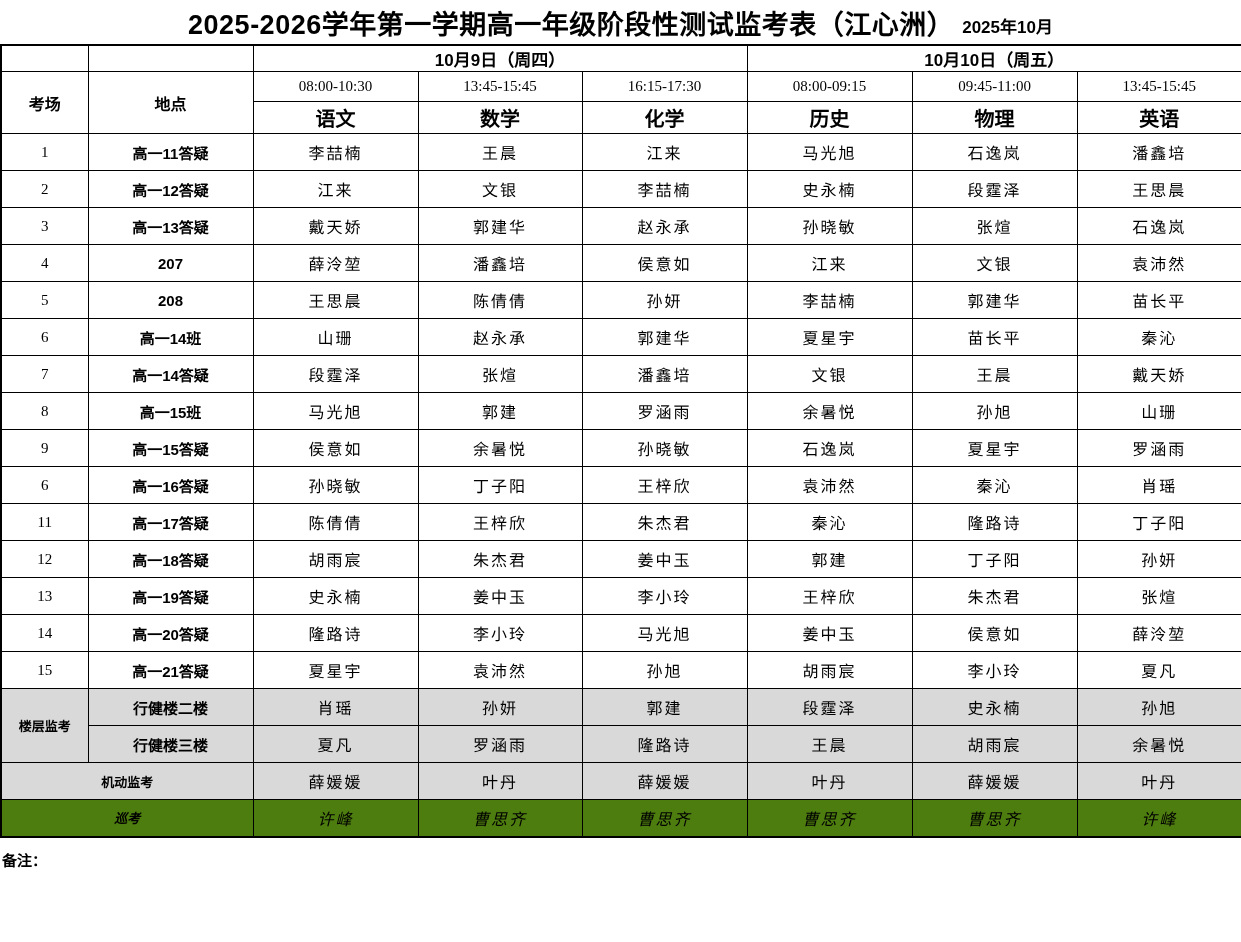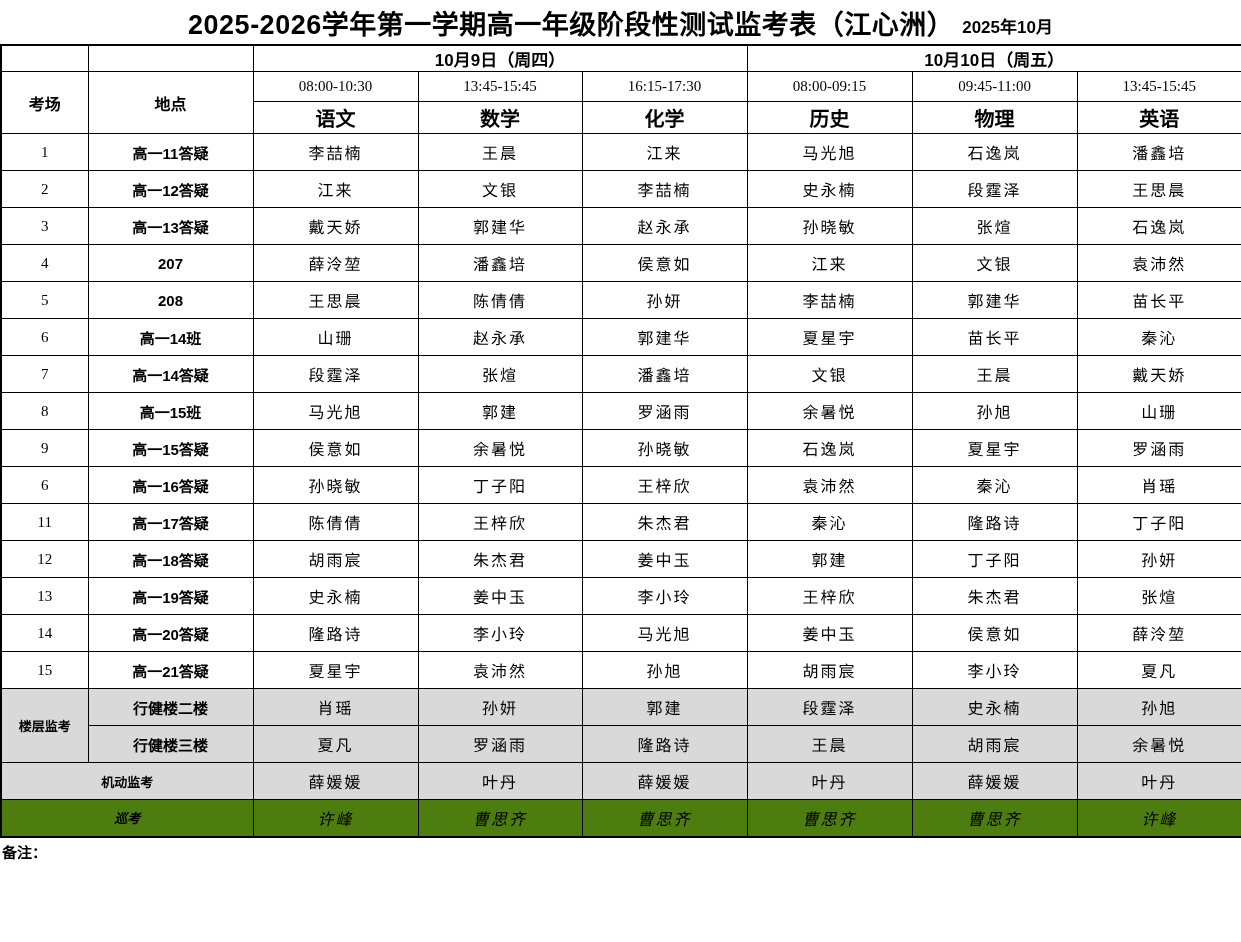--- a/index.html
+++ b/index.html
@@ -47,21 +47,21 @@
   td.subj-c  { font-size: 20px; font-weight: bold; font-family: Liberation Serif, serif; }
   td.room-c  { font-size: 15px; font-family: "Liberation Serif", "DejaVu Serif", serif; }
   td.loc-c   { font-size: 15px; font-weight: bold; }
   td.name-c  { font-size: 16px; letter-spacing: 2px; }
   th.sect-h, td.sect-lab { font-size: 13px; font-weight: bold; }
 
   tr.gray  th, tr.gray  td { background: #d9d9d9; }
   tr.gray2 th, tr.gray2 td { background: #4d7c0f; font-style: italic; }
 
   .notes {
-    padding: 4px 4px 6px 2px;
+    padding: 12px 4px 6px 2px;
     font-size: 15px;
     font-weight: bold;
     line-height: 21px;
   }
   .notes .note-line { white-space: normal; }
 </style>
 </head>
 <body>
 
 <div class="page">

